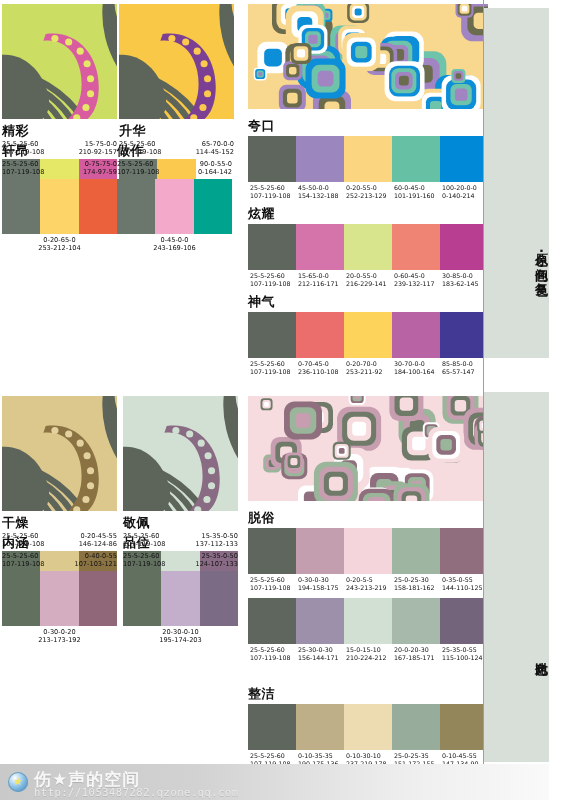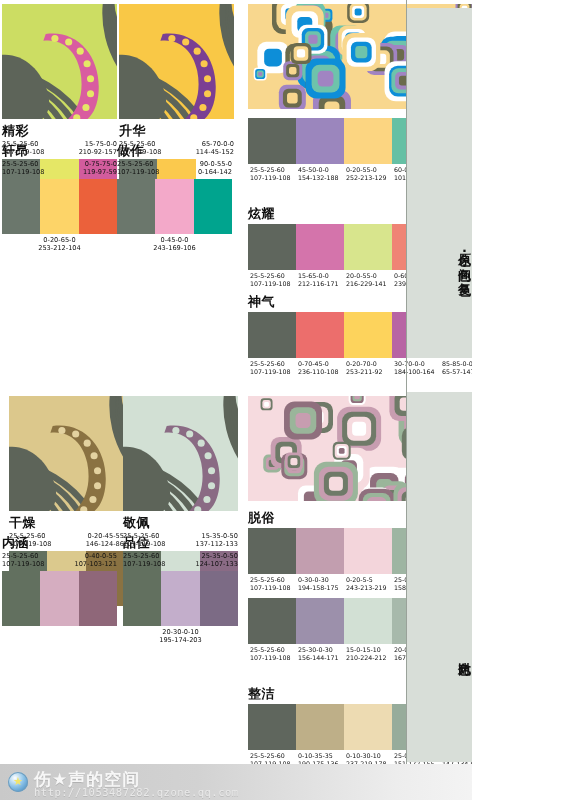--- a/index.html
+++ b/index.html
@@ -2,21 +2,21 @@
 <html><head>
 <meta charset="utf-8">
 <style>
   html,body{margin:0;padding:0;}
   body{
     width:566px;height:800px;
     background:#ffffff;
     font-family:"DejaVu Sans","Liberation Sans",sans-serif;
     overflow:hidden;position:relative;
   }
-  .page{position:relative;width:472px;height:800px;overflow:hidden;background:#fff;}
+  .page{position:relative;width:549px;height:800px;overflow:hidden;background:#fff;}
 
   
   .rail{position:absolute;right:0;width:76px;top:0;bottom:0;}
   .rail-line{position:absolute;left:10px;top:0;bottom:0;width:1px;background:#9aa29a;}
   .rail-block{position:absolute;left:11px;right:0;background:#d8ded8;}
   .rail-label{
     position:absolute;left:0;right:0;
     text-align:center;
     font-size:13px;font-weight:bold;color:#111;
     line-height:15px;letter-spacing:0px;
@@ -194,21 +194,21 @@
       </div>
       <div class="card" style="left: 2px; top: 139px;">
         <div class="title">轩昂</div>
         <div class="codes">
           <div class="c">
             <div>25-5-25-60</div>
             <div>107-119-108</div>
           </div>
           <div class="c r">
             <div>0-75-75-0</div>
-            <div>119-97-59</div>
+            <div>174-97-59</div>
           </div>
         </div>
         <div class="bar">
           <i style="background: rgb(107, 119, 108);"></i>
           <i style="background: rgb(253, 212, 104);"></i>
           <i style="background: rgb(235, 97, 59);"></i>
         </div>
         <div class="undercodes">
           <div>0-20-65-0</div>
           <div>253-212-104</div>
@@ -353,20 +353,21 @@
           <rect x="205.53458075321504" y="67.07813619692577" width="9.757575757575758" height="9.757575757575758" rx="2.7321212121212124" fill="#a184c2"></rect>
           <rect x="207.65579287442716" y="69.19934831813788" width="5.515151515151516" height="5.515151515151516" rx="1.5442424242424244" fill="#6b6b4d"></rect>
           <rect x="30.844685655198774" y="80.67728575197289" width="27" height="27" rx="7.5600000000000005" fill="#a184c2"></rect>
           <rect x="34.93559474610787" y="84.76819484288198" width="18.81818181818182" height="18.81818181818182" rx="5.26909090909091" fill="#6b6b4d"></rect>
           <rect x="39.02650383701695" y="88.85910393379108" width="10.636363636363637" height="10.636363636363637" rx="2.9781818181818185" fill="#f8d78e"></rect>
           <rect x="42.46939736239879" y="38.974523898902405" width="21" height="21" rx="5.880000000000001" fill="#6b6b4d"></rect>
           <rect x="45.65121554421697" y="42.156342080720584" width="14.636363636363637" height="14.636363636363637" rx="4.098181818181819" fill="#f8d78e"></rect>
           <rect x="48.833033726035154" y="45.338160262538764" width="8.272727272727273" height="8.272727272727273" rx="2.316363636363637" fill="#ffffff"></rect>
         </svg></div>
       <div class="pal" style="left: 248px; top: 118px;">
+        <div class="title">夸口</div>
         <div class="bar">
           <i style="background: rgb(95, 102, 93);"></i>
           <i style="background: rgb(155, 134, 189);"></i>
           <i style="background: rgb(252, 213, 129);"></i>
           <i style="background: rgb(101, 192, 164);"></i>
           <i style="background: rgb(0, 137, 214);"></i>
         </div>
         <div class="labels">
           <div>
             <div>25-5-25-60</div>
@@ -447,21 +448,21 @@
           <div>
             <div>30-70-0-0</div>
             <div>184-100-164</div>
           </div>
           <div>
             <div>85-85-0-0</div>
             <div>65-57-147</div>
           </div>
         </div>
       </div>
-      <div class="card" style="left: 9px; top: 396px;">
+      <div class="card" style="left: 2px; top: 396px;">
         <svg viewBox="0 0 100 100" width="115" height="115" class="swatchimg">
           <rect width="100" height="100" fill="#dcc88c"></rect>
           <path d="M -10 91.9 A 18 18 0 0 1 14.040000000000001 108" fill="none" stroke="#5d6459" stroke-width="5.5" stroke-linecap="round"></path>
           <path d="M -10 86.05 A 31 31 0 0 1 24.18 108" fill="none" stroke="#5d6459" stroke-width="5.5" stroke-linecap="round"></path>
           <path d="M -10 80.2 A 44 44 0 0 1 34.32 108" fill="none" stroke="#5d6459" stroke-width="5.5" stroke-linecap="round"></path>
           <path d="M -10 74.35 A 57 57 0 0 1 44.46 108" fill="none" stroke="#5d6459" stroke-width="5.5" stroke-linecap="round"></path>
           <path d="M -10 68.5 A 70 70 0 0 1 54.6 108" fill="none" stroke="#5d6459" stroke-width="5.5" stroke-linecap="round"></path>
           <path d="M -10 62.65 A 83 83 0 0 1 64.74000000000001 108" fill="none" stroke="#5d6459" stroke-width="5.5" stroke-linecap="round"></path>
           <path d="M -10 56.8 A 96 96 0 0 1 74.88 108" fill="none" stroke="#5d6459" stroke-width="5.5" stroke-linecap="round"></path>
           <path d="M -5 45 C 15 40 34 55 40 78 C 44 94 36 104 20 106 L -5 106 Z" fill="#5d6459"></path>
@@ -559,20 +560,24 @@
           </div>
           <div class="c r">
             <div>0-40-0-55</div>
             <div>107-103-121</div>
           </div>
         </div>
         <div class="bar">
           <i style="background: rgb(98, 112, 95);"></i>
           <i style="background: rgb(213, 173, 192);"></i>
           <i style="background: rgb(143, 103, 121);"></i>
+        </div>
+        <div class="undercodes">
+          <div>0-30-0-20</div>
+          <div>213-173-192</div>
         </div>
       </div>
       <div class="card" style="left: 123px; top: 531px;">
         <div class="title">品位</div>
         <div class="codes">
           <div class="c">
             <div>25-5-25-60</div>
             <div>107-119-108</div>
           </div>
           <div class="c r">

